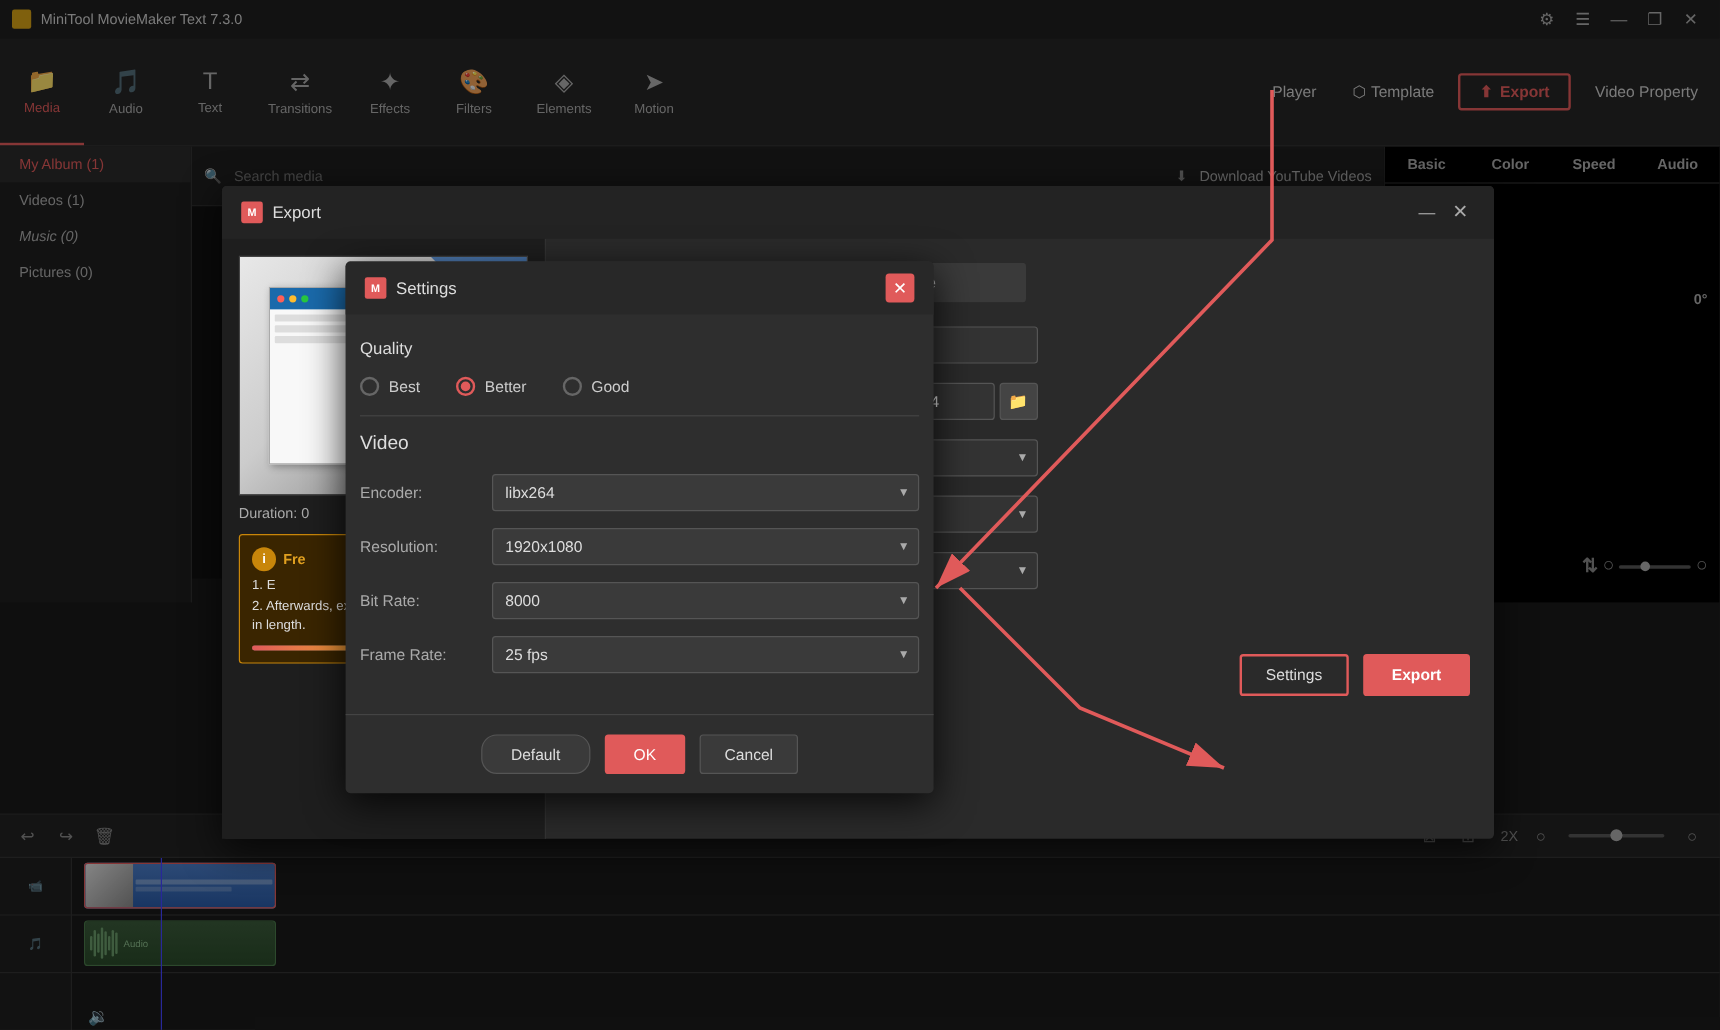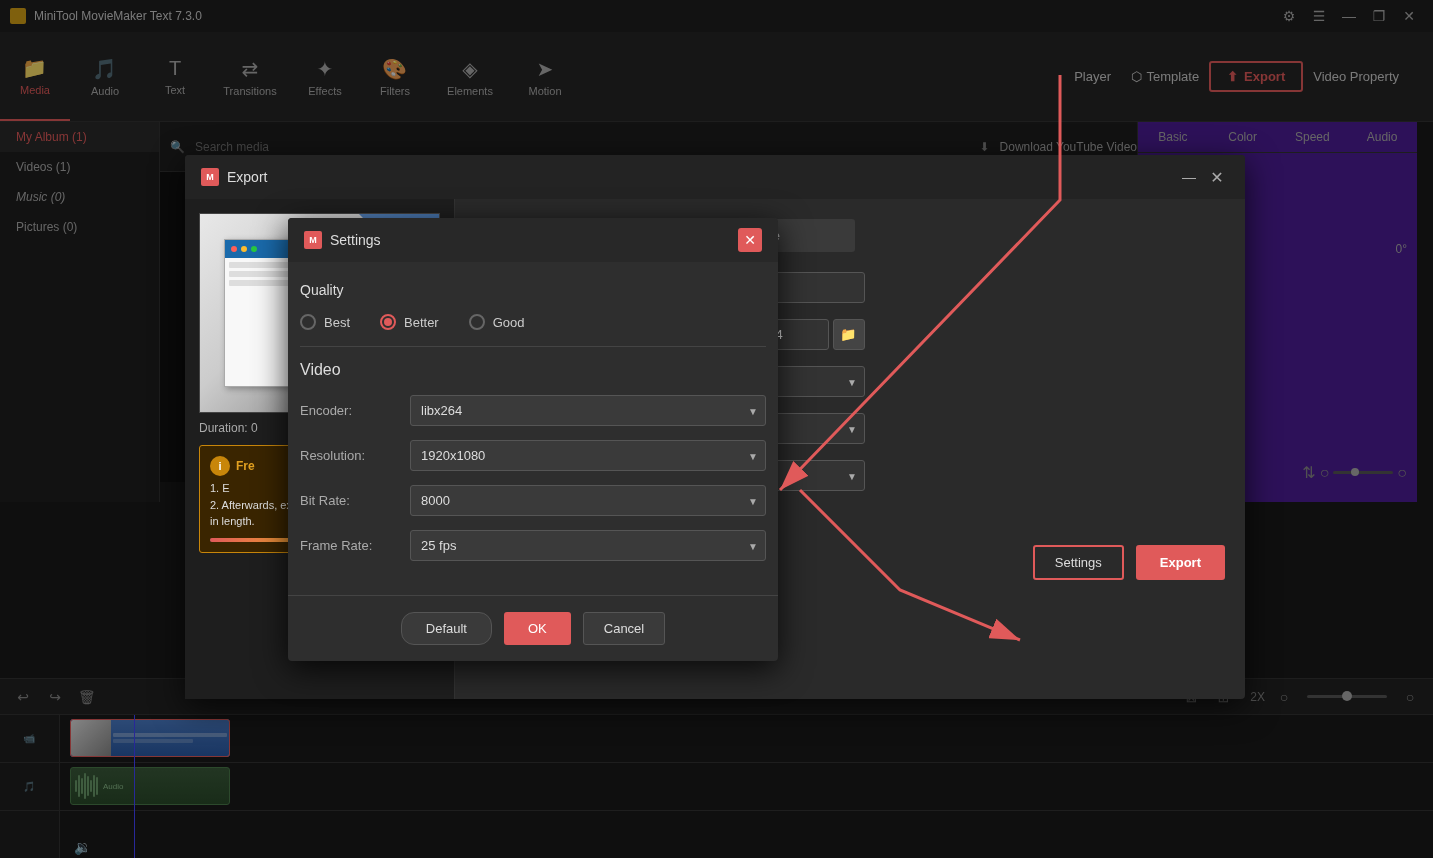--- a/index.html
+++ b/index.html
@@ -86,21 +86,21 @@
     </div>
     <div style="display:flex;flex-direction:column;align-items:center;justify-content:center;width:80px;height:100%;cursor:pointer;color:#aaa;font-size:11px;gap:4px;">
       <span style="font-size:20px;">◈</span>
       <span>Elements</span>
     </div>
     <div style="display:flex;flex-direction:column;align-items:center;justify-content:center;width:70px;height:100%;cursor:pointer;color:#aaa;font-size:11px;gap:4px;">
       <span style="font-size:20px;">➤</span>
       <span>Motion</span>
     </div>
 
-    <div style="margin-left:auto;display:flex;align-items:center;gap:0;padding-right:24px;">
+    <div style="margin-left:auto;display:flex;align-items:center;gap:10px;padding-right:8px;">
       <button style="background:transparent;border:none;color:#ccc;font-size:13px;cursor:pointer;padding:6px 10px;">Player</button>
       <button style="background:transparent;border:none;color:#ccc;font-size:13px;cursor:pointer;padding:6px 10px;display:flex;align-items:center;gap:4px;">
         <span>⬡</span>
         <span>Template</span>
       </button>
       <button style="background:transparent;border:2px solid #e05a5a;color:#e05a5a;font-size:13px;cursor:pointer;padding:6px 16px;border-radius:3px;display:flex;align-items:center;gap:6px;font-weight:bold;">
         <span>⬆</span>
         <span>Export</span>
       </button>
       <button style="background:transparent;border:none;color:#ccc;font-size:13px;cursor:pointer;padding:6px 10px;">Video Property</button>
@@ -140,21 +140,21 @@
             <div style="height:8px;background:#e8e8e8;margin-bottom:2px;"></div>
             <div style="height:8px;background:#e8e8e8;margin-bottom:2px;width:80%;"></div>
           </div>
         </div>
       </div>
 
       <div style="position:absolute;top:0;right:0;width:0;height:0;border-style:solid;border-width:0 120px 120px 0;border-color:transparent #1a4a9a transparent transparent;opacity:0.7;"></div>
     </div>
   </div>
 
-  <div style="position:absolute;top:122px;right:16px;width:280px;height:380px;background:#4c1d95;border-left:1px solid #333;">
+  <div style="position:absolute;top:122px;right:0;width:280px;height:380px;background:#000000;border-left:1px solid #333;font-weight:bold;">
     <div style="display:flex;border-bottom:1px solid #333;">
       <div style="flex:1;text-align:center;padding:8px 4px;cursor:pointer;color:#aaa;font-size:12px;">Basic</div>
       <div style="flex:1;text-align:center;padding:8px 4px;cursor:pointer;color:#aaa;font-size:12px;">Color</div>
       <div style="flex:1;text-align:center;padding:8px 4px;cursor:pointer;color:#aaa;font-size:12px;">Speed</div>
       <div style="flex:1;text-align:center;padding:8px 4px;cursor:pointer;color:#aaa;font-size:12px;">Audio</div>
     </div>
     <div style="position:absolute;right:10px;top:120px;color:#aaa;font-size:12px;">0°</div>
 
     <div style="position:absolute;bottom:20px;right:10px;display:flex;align-items:center;gap:4px;">
       <span style="color:#888;font-size:16px;cursor:pointer;">⇅</span>

